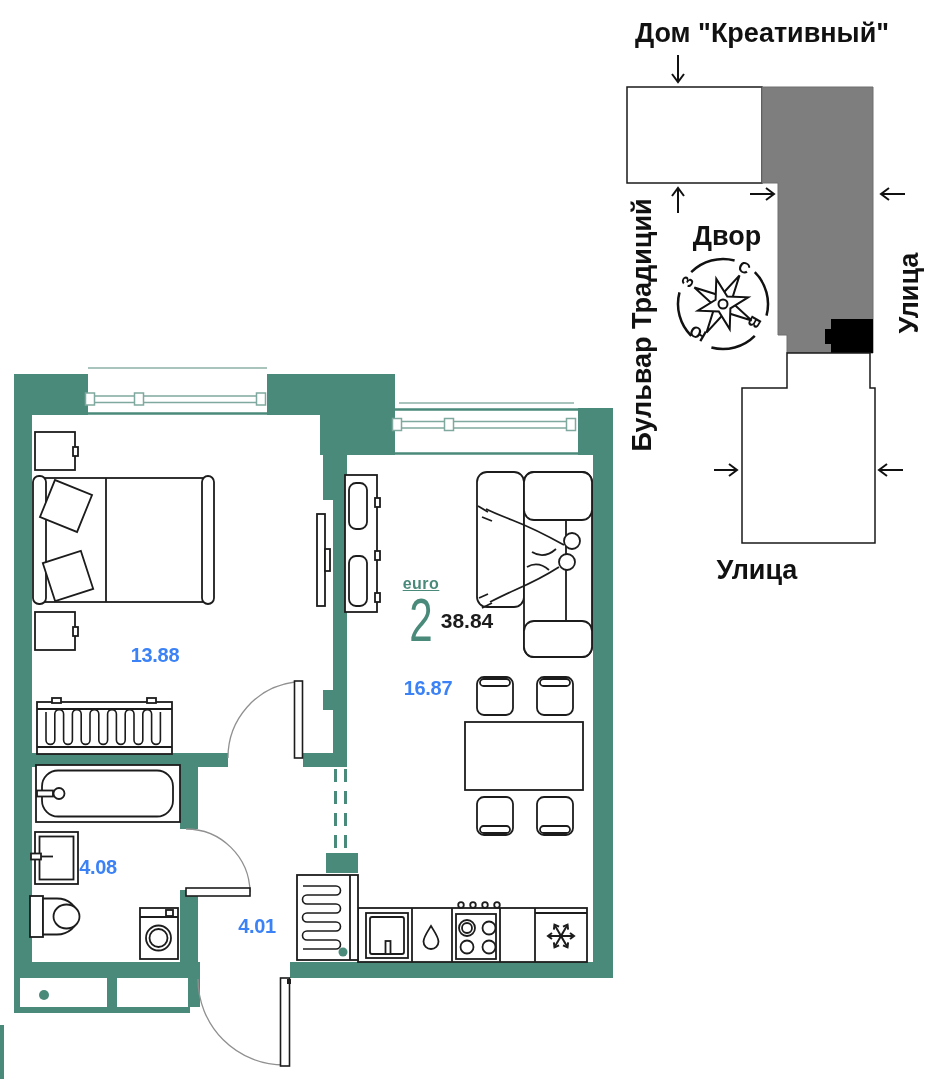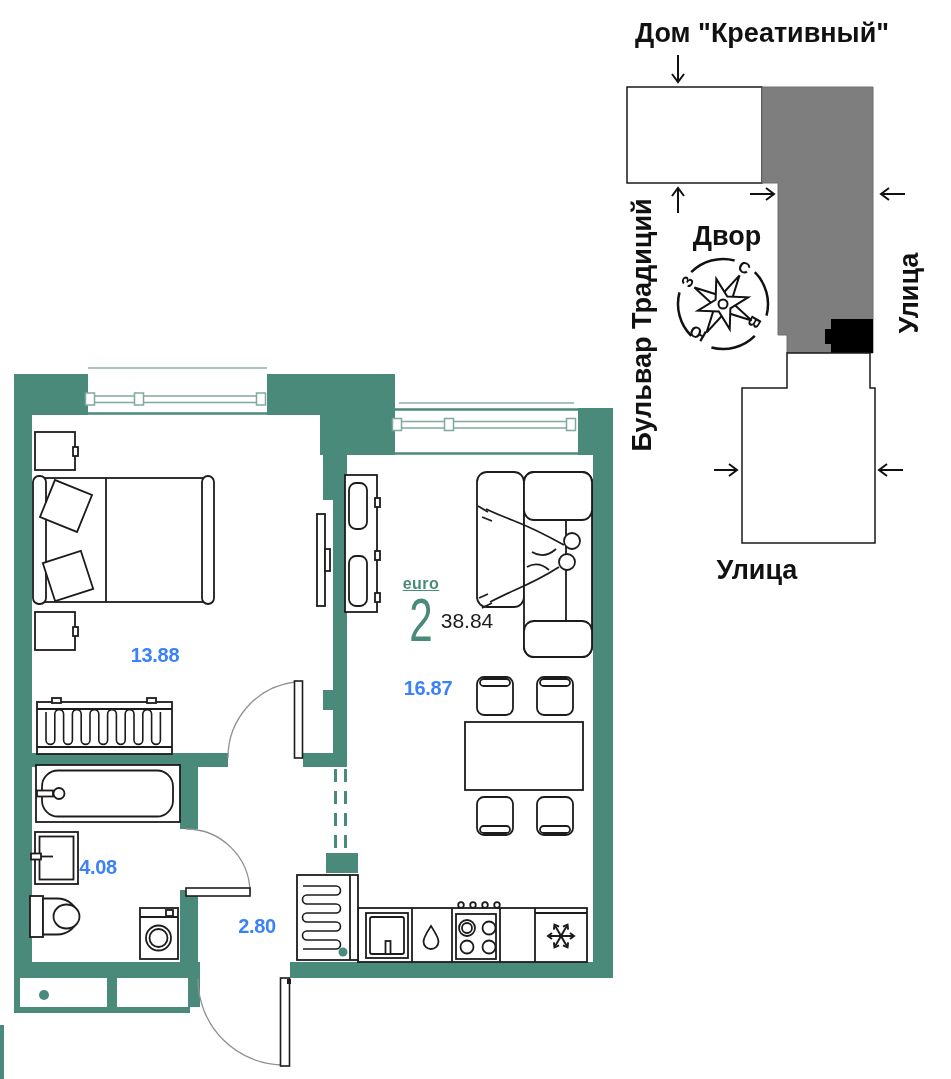--- a/index.html
+++ b/index.html
@@ -18,21 +18,21 @@
         color:#3b82f6;letter-spacing:-0.3px;line-height:1;}
   .a-bedroom{left:155px;top:655px;}
   .a-kitchen{left:428px;top:688px;}
   .a-bath{left:98px;top:867px;}
   .a-hall{left:257px;top:926px;}
   .euro{position:absolute;left:421px;top:584px;transform:translate(-50%,-50%);
         color:#4a8a7a;font-size:16px;font-weight:600;letter-spacing:.5px;line-height:1;text-decoration:underline;}
   .big-two{position:absolute;left:421px;top:620px;transform:translate(-50%,-50%) scaleX(.68);
         color:#4a8a7a;font-size:62px;font-weight:400;line-height:1;}
   .total{position:absolute;left:467px;top:620px;transform:translate(-50%,-50%);
-        color:#1c1c1c;font-size:21px;font-weight:400;line-height:1;}
+        color:#1c1c1c;font-size:21px;font-weight:700;line-height:1;}
 </style>
 </head>
 <body>
 
 <div class="stage">
 
 <svg width="951" height="1079" viewBox="0 0 951 1079">
 
   <g>
     <rect x="627" y="87" width="135" height="96" fill="#ffffff" stroke="#1a1a1a" stroke-width="1.5"></rect>
@@ -285,19 +285,19 @@
 <div class="lbl street-bottom">Улица</div>
 
 <div class="compass-letter" style="left:744px;top:268px;transform:translate(-50%,-50%) rotate(30deg);">С</div>
 <div class="compass-letter" style="left:754px;top:322px;transform:translate(-50%,-50%) rotate(120deg);">В</div>
 <div class="compass-letter" style="left:698px;top:333px;transform:translate(-50%,-50%) rotate(210deg);">Ю</div>
 <div class="compass-letter" style="left:688px;top:282px;transform:translate(-50%,-50%) rotate(-60deg);">З</div>
 
 <div class="area a-bedroom">13.88</div>
 <div class="area a-kitchen">16.87</div>
 <div class="area a-bath">4.08</div>
-<div class="area a-hall">2.80</div>
+<div class="area a-hall">4.01</div>
 
 <div class="euro">euro</div>
 <div class="big-two">2</div>
 <div class="total">38.84</div>
 
 </div>
 
 </body></html>

